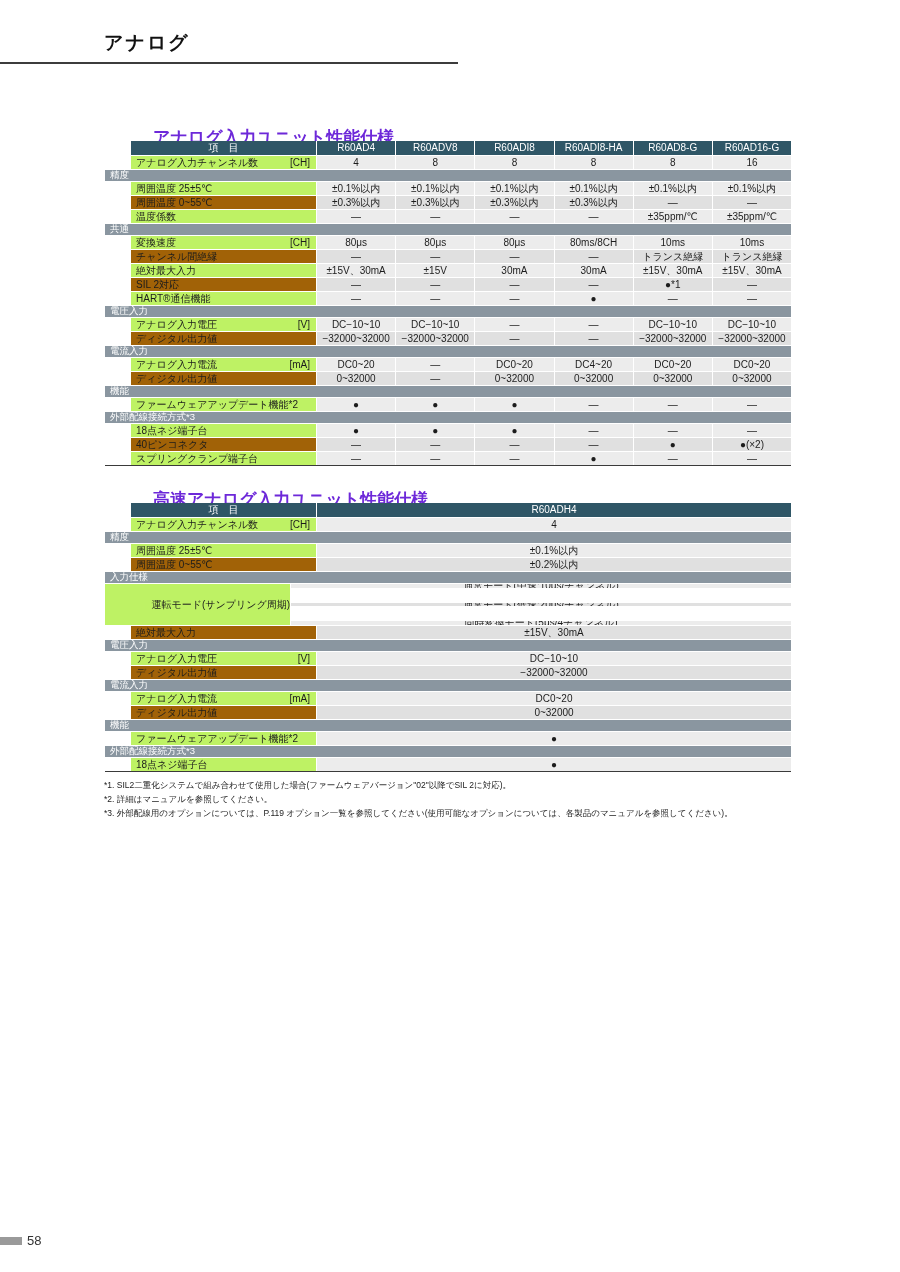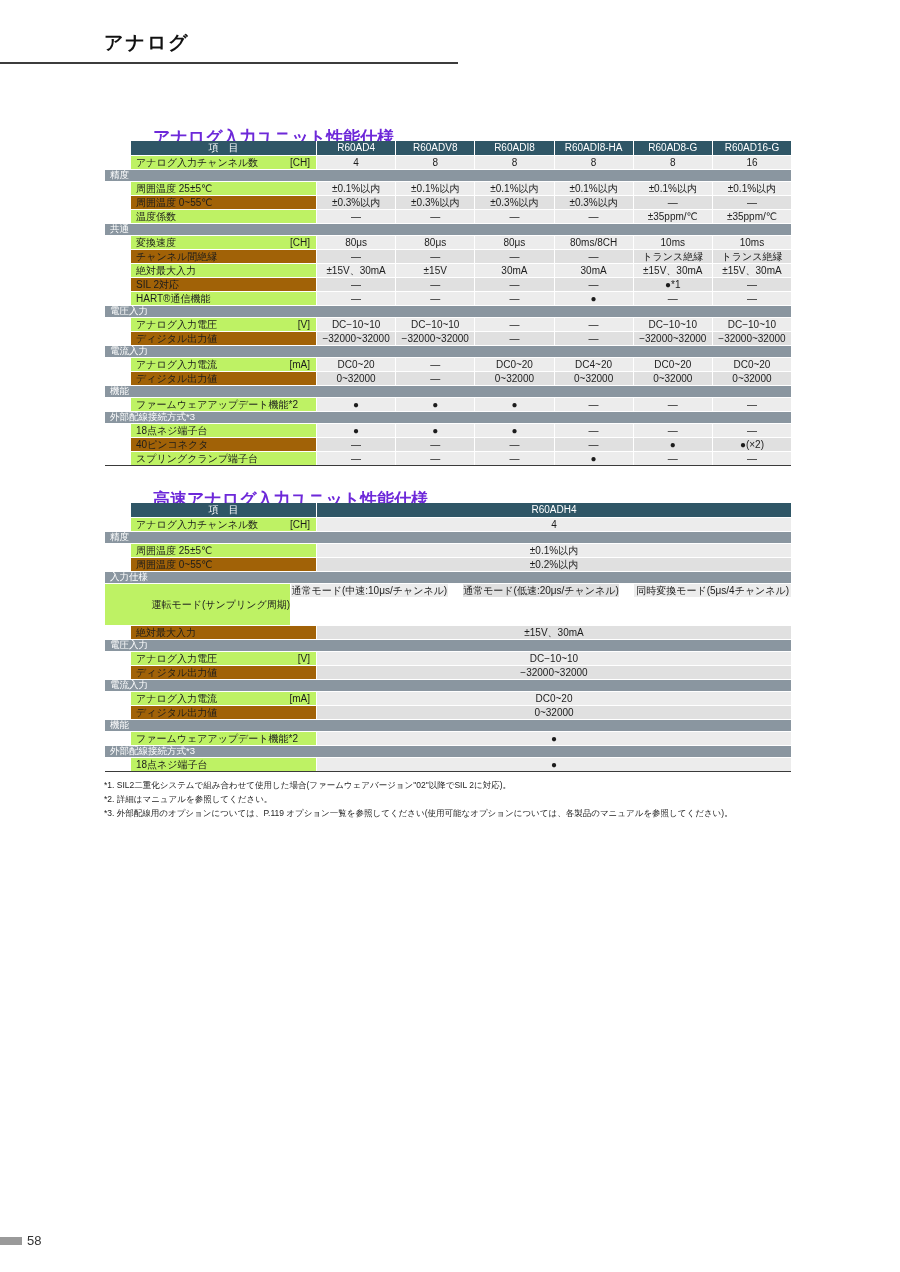--- a/index.html
+++ b/index.html
@@ -37,21 +37,21 @@
   .val{flex:1 1 0;}
   .l0{background:#bef264;} .l1{background:#a16207;}
   .v0{background:#ECECEC;} .v1{background:#E0E0E0;}
   .section-row{display:flex;margin-top:1px;height:11px;}
   .section-cell{
     flex:1;background:#8A96A0;color:#ffffff;display:flex;align-items:center;
     font-size:9.5px;padding-left:5px;
   }
   .mrow{display:flex;gap:1px;margin-top:1px;}
   .mlabel{height:41px;justify-content:flex-end;padding-left:18px;box-sizing:border-box;}
-  .mvals{flex:1;display:flex;flex-direction:row;gap:15px;}
+  .mvals{flex:1;display:flex;flex-direction:column;gap:15px;}
   .mvals .cell{height:13px;}
   .unit{font-size:10px;}
 
   
   .footnotes{position:absolute;left:104px;top:778px;width:700px;}
   .footnote{font-size:8.5px;line-height:14px;color:#222;white-space:nowrap;}
 
   
   .footer-marker{position:absolute;left:0;top:1237px;width:22px;height:8px;background:#9a9a9a;}
   .page-number{position:absolute;left:27px;top:1233px;font-size:13px;color:#333;}

